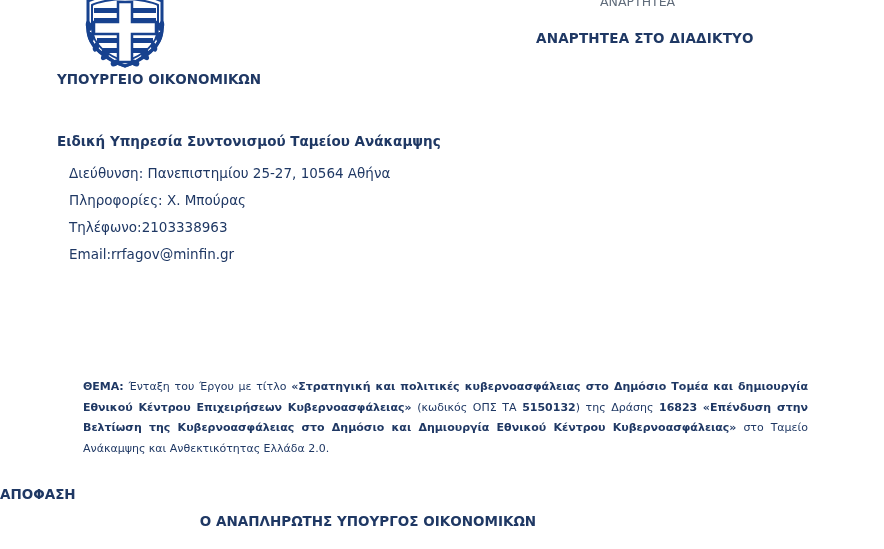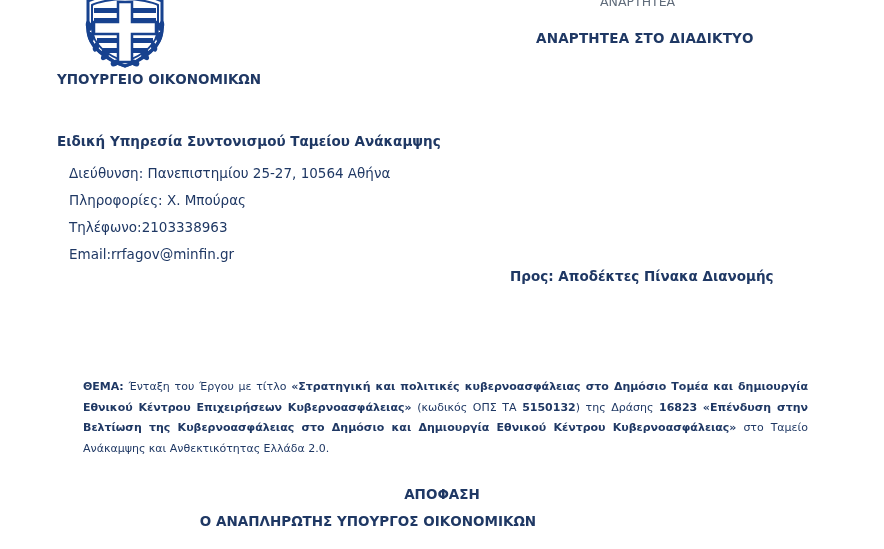--- a/index.html
+++ b/index.html
@@ -114,21 +114,21 @@
   }
   .thema .label { font-weight: bold; }
   .thema b { font-weight: bold; }
 
   
   .apofasi {
     position: absolute;
     left: 0;
     top: 486px;
     width: 884px;
-    text-align: center;
+    text-align: left;
     font-size: 13.5px;
     font-weight: bold;
     color: #1f3864;
   }
   .minister {
     position: absolute;
     left: 0;
     top: 513px;
     width: 736px;
     text-align: center;
@@ -191,21 +191,20 @@
 
   <div class="dept">Ειδική Υπηρεσία Συντονισμού Ταμείου Ανάκαμψης</div>
 
   <div class="contact">
     <div>Διεύθυνση: Πανεπιστημίου 25-27, 10564 Αθήνα</div>
     <div>Πληροφορίες: Χ. Μπούρας</div>
     <div>Τηλέφωνο:2103338963</div>
     <div>Email:rrfagov@minfin.gr</div>
   </div>
 
-  <div class="pros">Προς: Αποδέκτες Πίνακα Διανομής</div>
 
   <p class="thema">
     <span class="label">ΘΕΜΑ:</span><span> Ένταξη του Έργου με τίτλο </span><b>«Στρατηγική και πολιτικές κυβερνοασφάλειας στο Δημόσιο Τομέα και δημιουργία Εθνικού Κέντρου Επιχειρήσεων Κυβερνοασφάλειας»</b><span> (κωδικός ΟΠΣ ΤΑ </span><b>5150132</b><span>) της Δράσης </span><b>16823</b><span> </span><b>«Επένδυση στην Βελτίωση της Κυβερνοασφάλειας στο Δημόσιο και Δημιουργία Εθνικού Κέντρου Κυβερνοασφάλειας»</b><span> στο Ταμείο Ανάκαμψης και Ανθεκτικότητας Ελλάδα 2.0.</span>
   </p>
 
   <div class="apofasi">ΑΠΟΦΑΣΗ</div>
   <div class="minister">Ο ΑΝΑΠΛΗΡΩΤΗΣ ΥΠΟΥΡΓΟΣ ΟΙΚΟΝΟΜΙΚΩΝ</div>
 
 </div>
 

